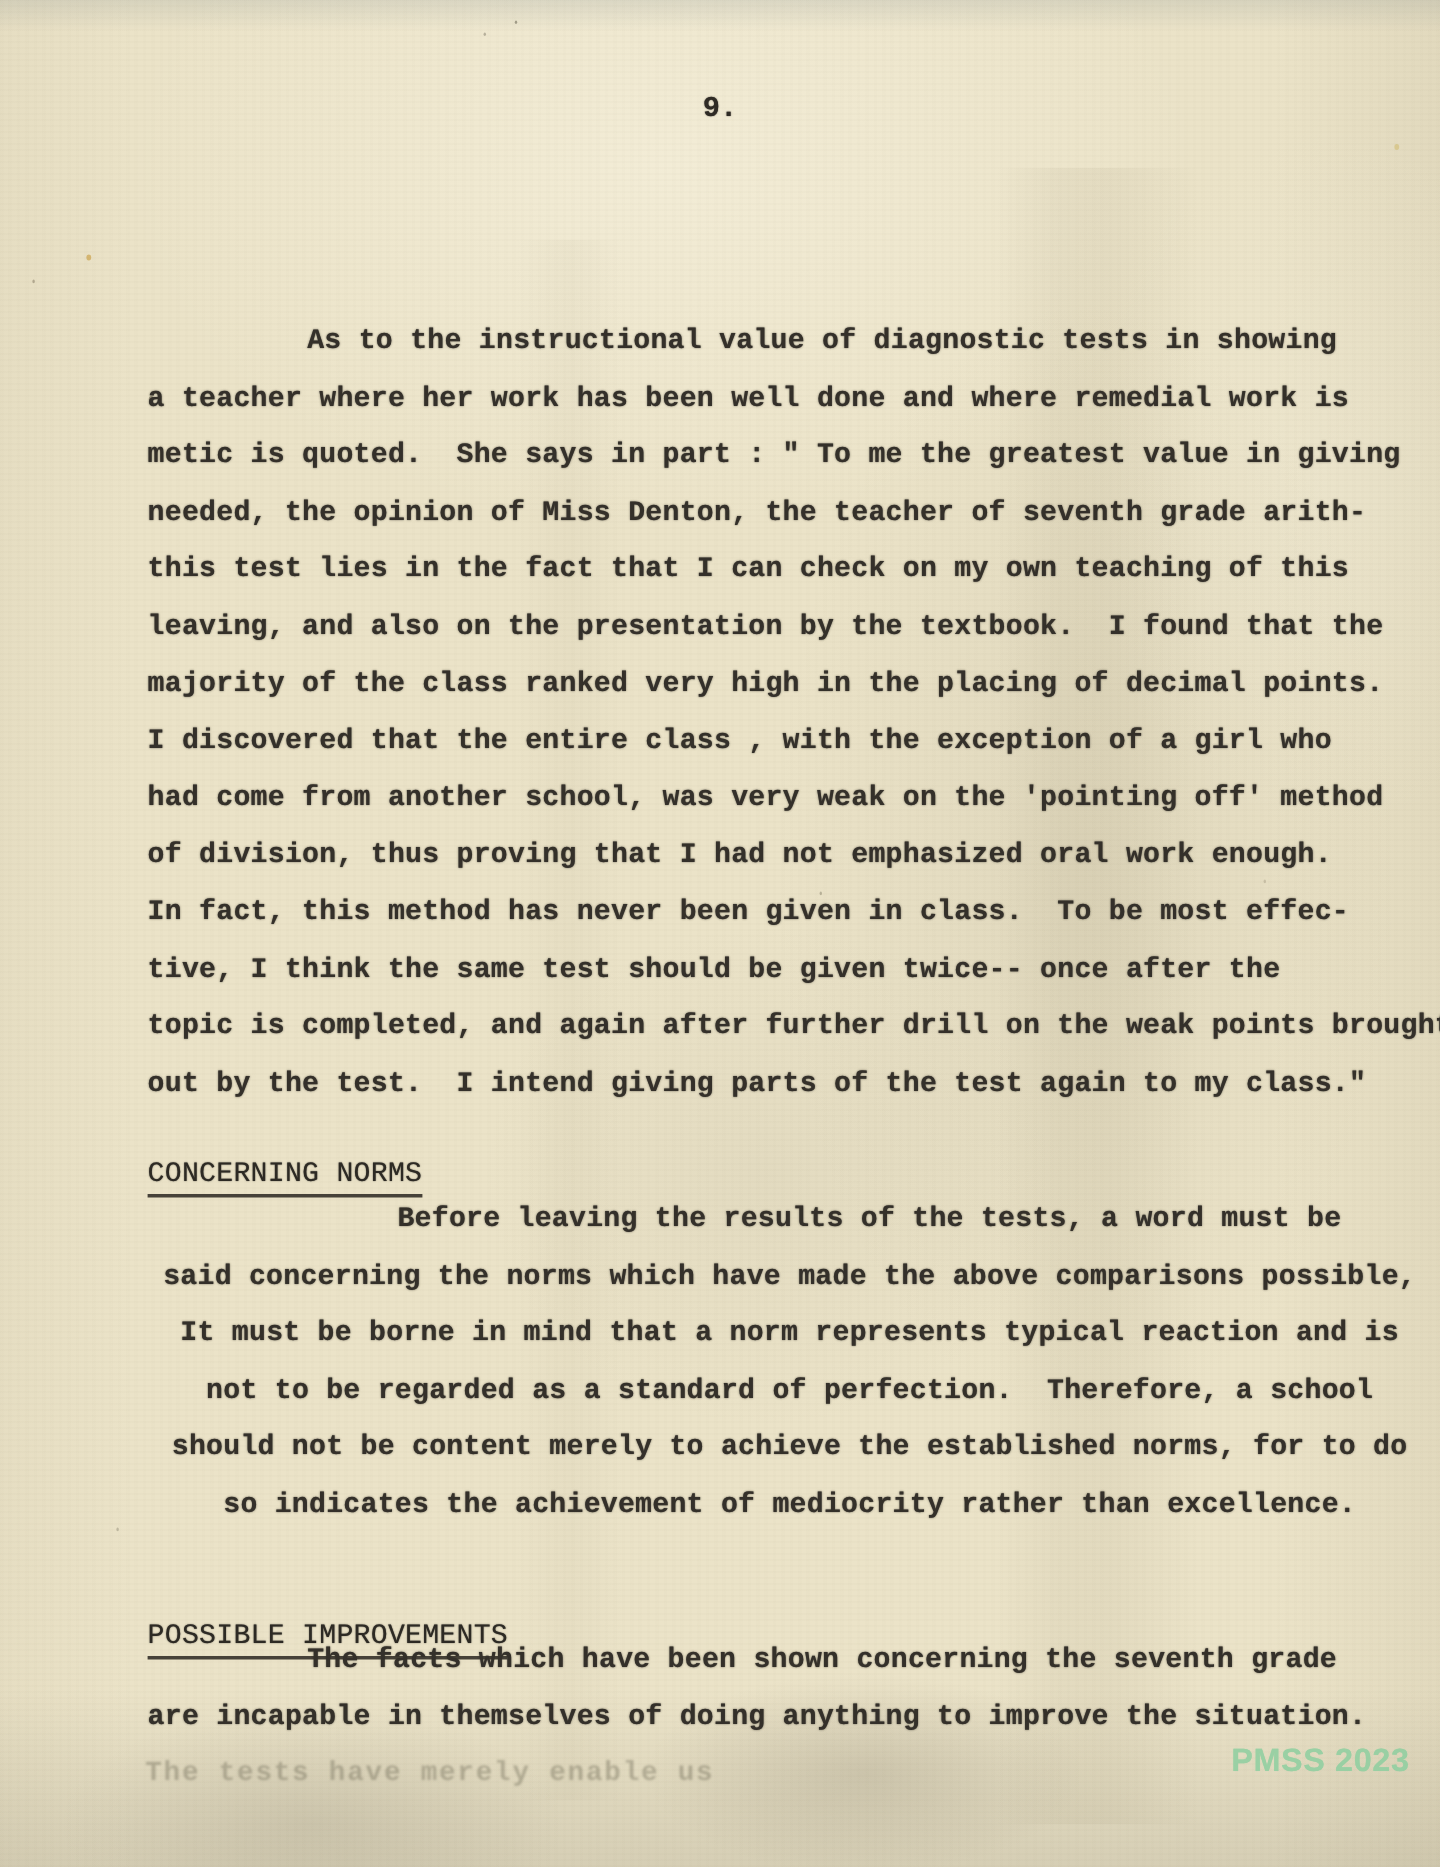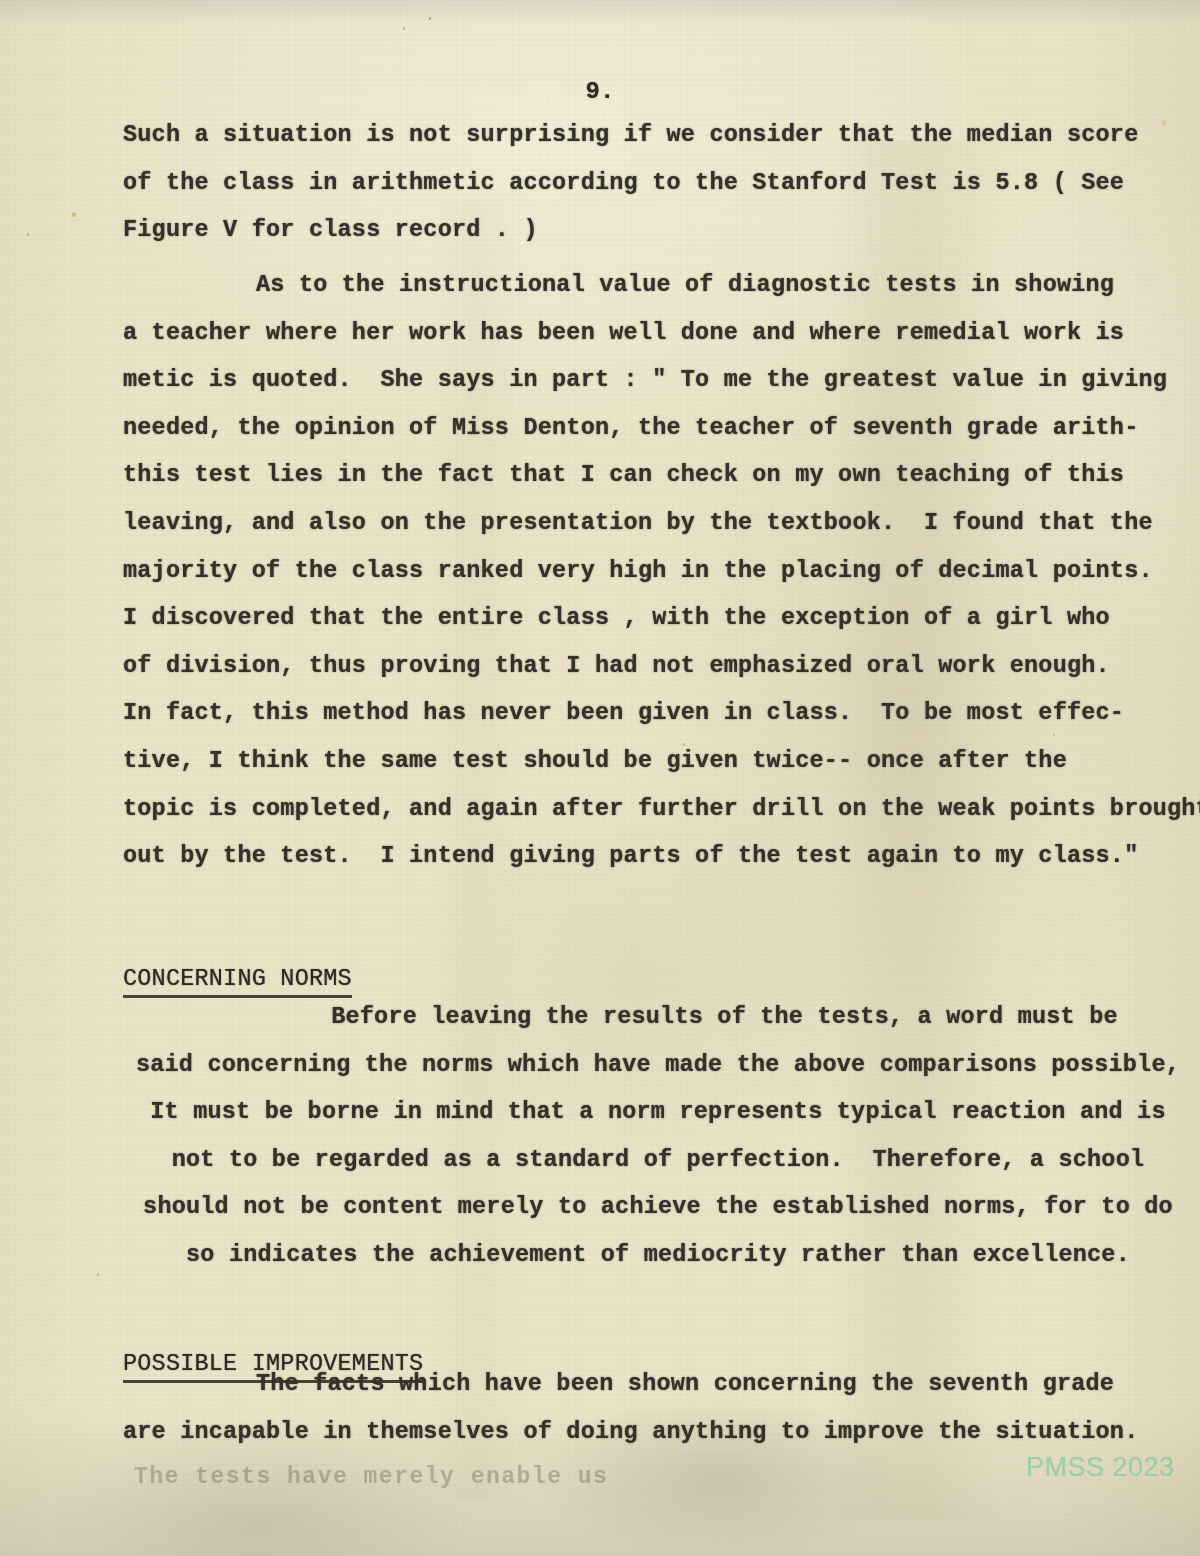--- a/index.html
+++ b/index.html
@@ -84,64 +84,60 @@
     padding-bottom: 3px;
   }
   .page-number {
     position: absolute; top: 78px; left: 0; width: 1200px;
     text-align: center;
     font-size: 24px; font-weight: 700;
     color: #2f2b25;
     text-shadow: 0 0 1.2px rgba(47,43,37,.8);
   }
   .ghost {
-    position: absolute; top: 1464px; left: 134px;
+    position: absolute; top: 1464px; left: 121px;
     font-size: 23px; font-weight: 700;
     color: rgba(82,77,60,.32);
     filter: blur(.7px);
     letter-spacing: 1.5px;
     white-space: pre;
   }
   .watermark {
     position: absolute; top: 1452px; left: 1026px;
     font-family: "Liberation Sans", sans-serif;
-    font-size: 27px; font-weight: 400;
+    font-size: 27px; font-weight: 700;
     color: #8ecfa0;
     text-shadow: 0 0 .6px rgba(142,207,160,.9);
     opacity: .85;
     letter-spacing: .5px;
   }
 </style>
 </head>
 <body>
 
 <div class="page">
 
   <div class="fold-band"></div>
   <div class="fold-band2"></div>
   <div class="speckles"></div>
   <div class="grain"></div>
 
   <div class="page-number">9.</div>
 
-  <div class="block b1">
-    <div class="tline">Such a situation is not surprising if we consider that the median score</div>
-    <div class="tline">of the class in arithmetic according to the Stanford Test is 5.8 ( See</div>
-    <div class="tline">Figure V for class record . )</div>
-  </div>
 
   <div class="block b2">
     <div class="tline indent">As to the instructional value of diagnostic tests in showing</div>
     <div class="tline">a teacher where her work has been well done and where remedial work is</div>
     <div class="tline">metic is quoted.  She says in part : " To me the greatest value in giving</div>
     <div class="tline">needed, the opinion of Miss Denton, the teacher of seventh grade arith-</div>
     <div class="tline">this test lies in the fact that I can check on my own teaching of this</div>
     <div class="tline">leaving, and also on the presentation by the textbook.  I found that the</div>
     <div class="tline">majority of the class ranked very high in the placing of decimal points.</div>
     <div class="tline">I discovered that the entire class , with the exception of a girl who</div>
+    <div class="tline">had come from another school, was very weak on the 'pointing off' method</div>
     <div class="tline">of division, thus proving that I had not emphasized oral work enough.</div>
     <div class="tline">In fact, this method has never been given in class.  To be most effec-</div>
     <div class="tline">tive, I think the same test should be given twice-- once after the</div>
     <div class="tline">topic is completed, and again after further drill on the weak points brought</div>
     <div class="tline">out by the test.  I intend giving parts of the test again to my class."</div>
   </div>
 
   <div class="heading h1">
     <span class="hu">CONCERNING NORMS</span>
   </div>

